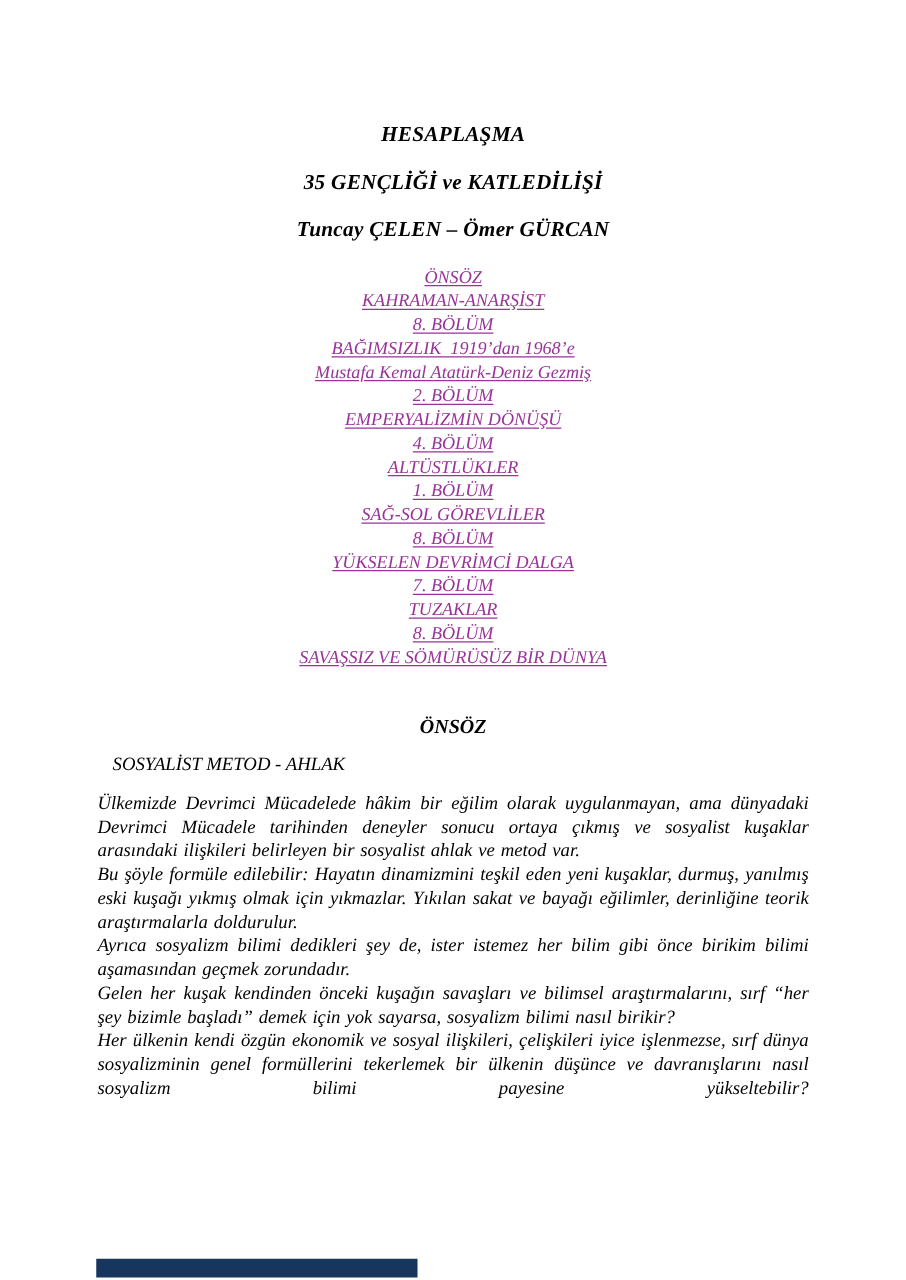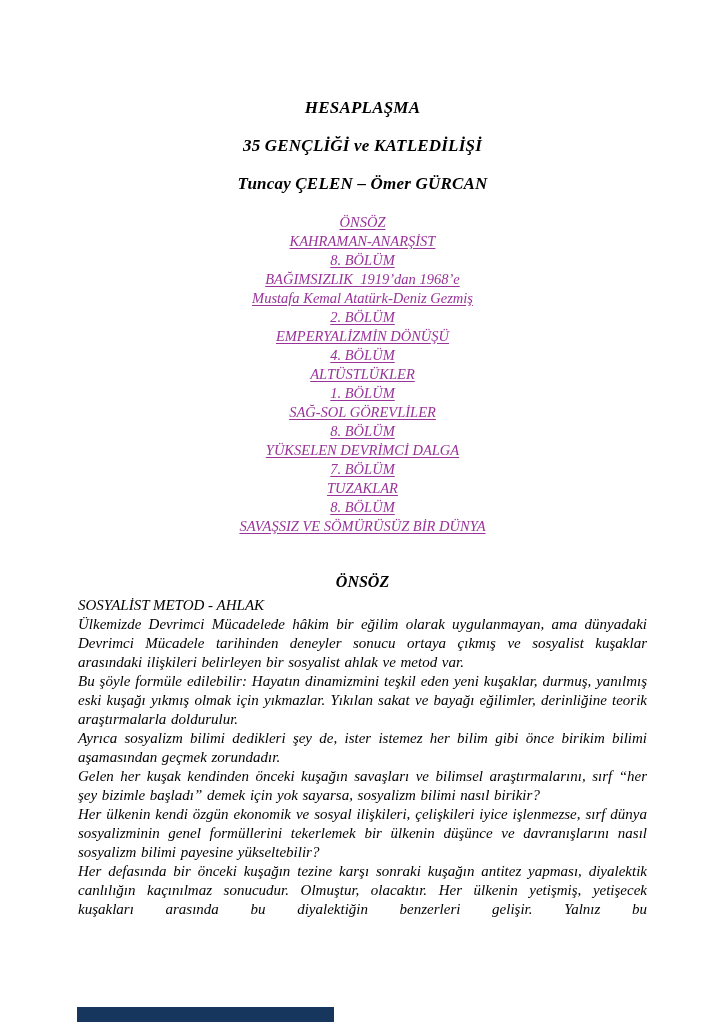--- a/index.html
+++ b/index.html
@@ -43,21 +43,21 @@
     font-weight: bold;
     font-size: 16px;
     line-height: 18px;
     margin: 37px 0 5px 0;
   }
 
   .body-text {
     font-size: 15px;
     line-height: 19px;
   }
-  .body-text .subheading { margin: 0; }
+  .body-text .subheading { margin: 12px; }
   .body-text p.body-par {
     margin: 0;
     text-align: justify;
     word-spacing: 0.06em;
     font-style: italic;
   }
   
   .body-text p.body-par:last-child { text-align-last: justify; }
 
   .bottom-bar {
@@ -127,20 +127,19 @@
           <p class="body-par">Ülkemizde Devrimci Mücadelede hâkim bir eğilim olarak uygulanmayan, ama dünyadaki Devrimci Mücadele tarihinden deneyler sonucu ortaya çıkmış ve sosyalist kuşaklar arasındaki ilişkileri belirleyen bir sosyalist ahlak ve metod var.</p>
         
           <p class="body-par">Bu şöyle formüle edilebilir: Hayatın dinamizmini teşkil eden yeni kuşaklar, durmuş, yanılmış eski kuşağı yıkmış olmak için yıkmazlar. Yıkılan sakat ve bayağı eğilimler, derinliğine teorik araştırmalarla doldurulur.</p>
         
           <p class="body-par">Ayrıca sosyalizm bilimi dedikleri şey de, ister istemez her bilim gibi önce birikim bilimi aşamasından geçmek zorundadır.</p>
         
           <p class="body-par">Gelen her kuşak kendinden önceki kuşağın savaşları ve bilimsel araştırmalarını, sırf “her şey bizimle başladı” demek için yok sayarsa, sosyalizm bilimi nasıl birikir?</p>
         
           <p class="body-par">Her ülkenin kendi özgün ekonomik ve sosyal ilişkileri, çelişkileri iyice işlenmezse, sırf dünya sosyalizminin genel formüllerini tekerlemek bir ülkenin düşünce ve davranışlarını nasıl sosyalizm bilimi payesine yükseltebilir?</p>
         
-          <p class="body-par">Her defasında bir önceki kuşağın tezine karşı sonraki kuşağın antitez yapması, diyalektik canlılığın kaçınılmaz sonucudur. Olmuştur, olacaktır. Her ülkenin yetişmiş, yetişecek kuşakları arasında bu diyalektiğin benzerleri gelişir. Yalnız bu</p>
         </span>
     </div>
 
   </div>
 
   <div class="bottom-bar"></div>
 </div>
 
 </body></html>

